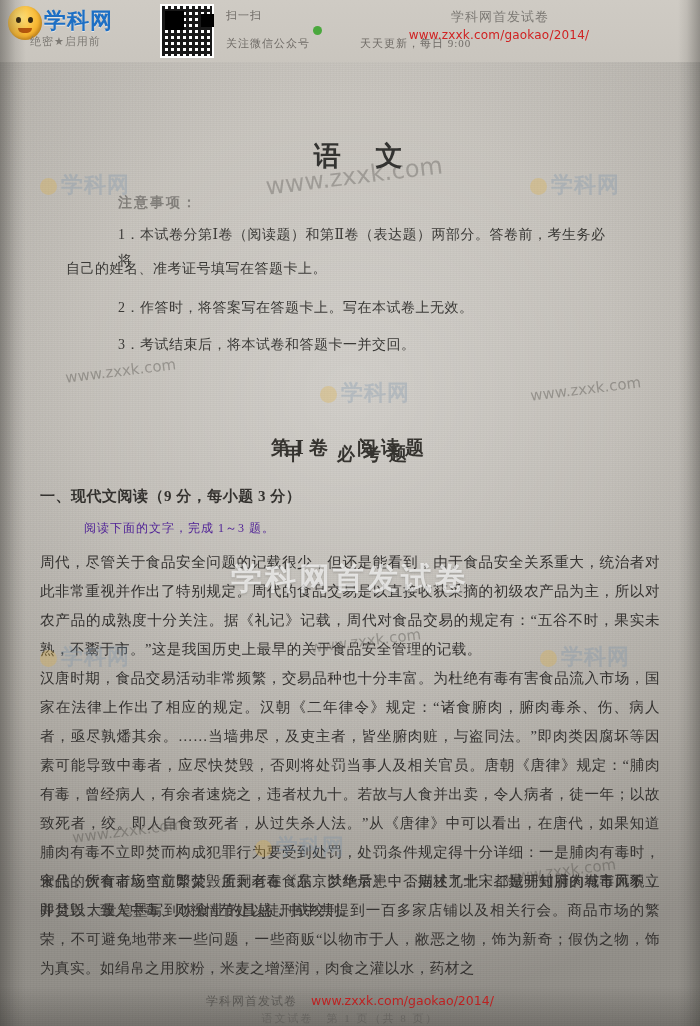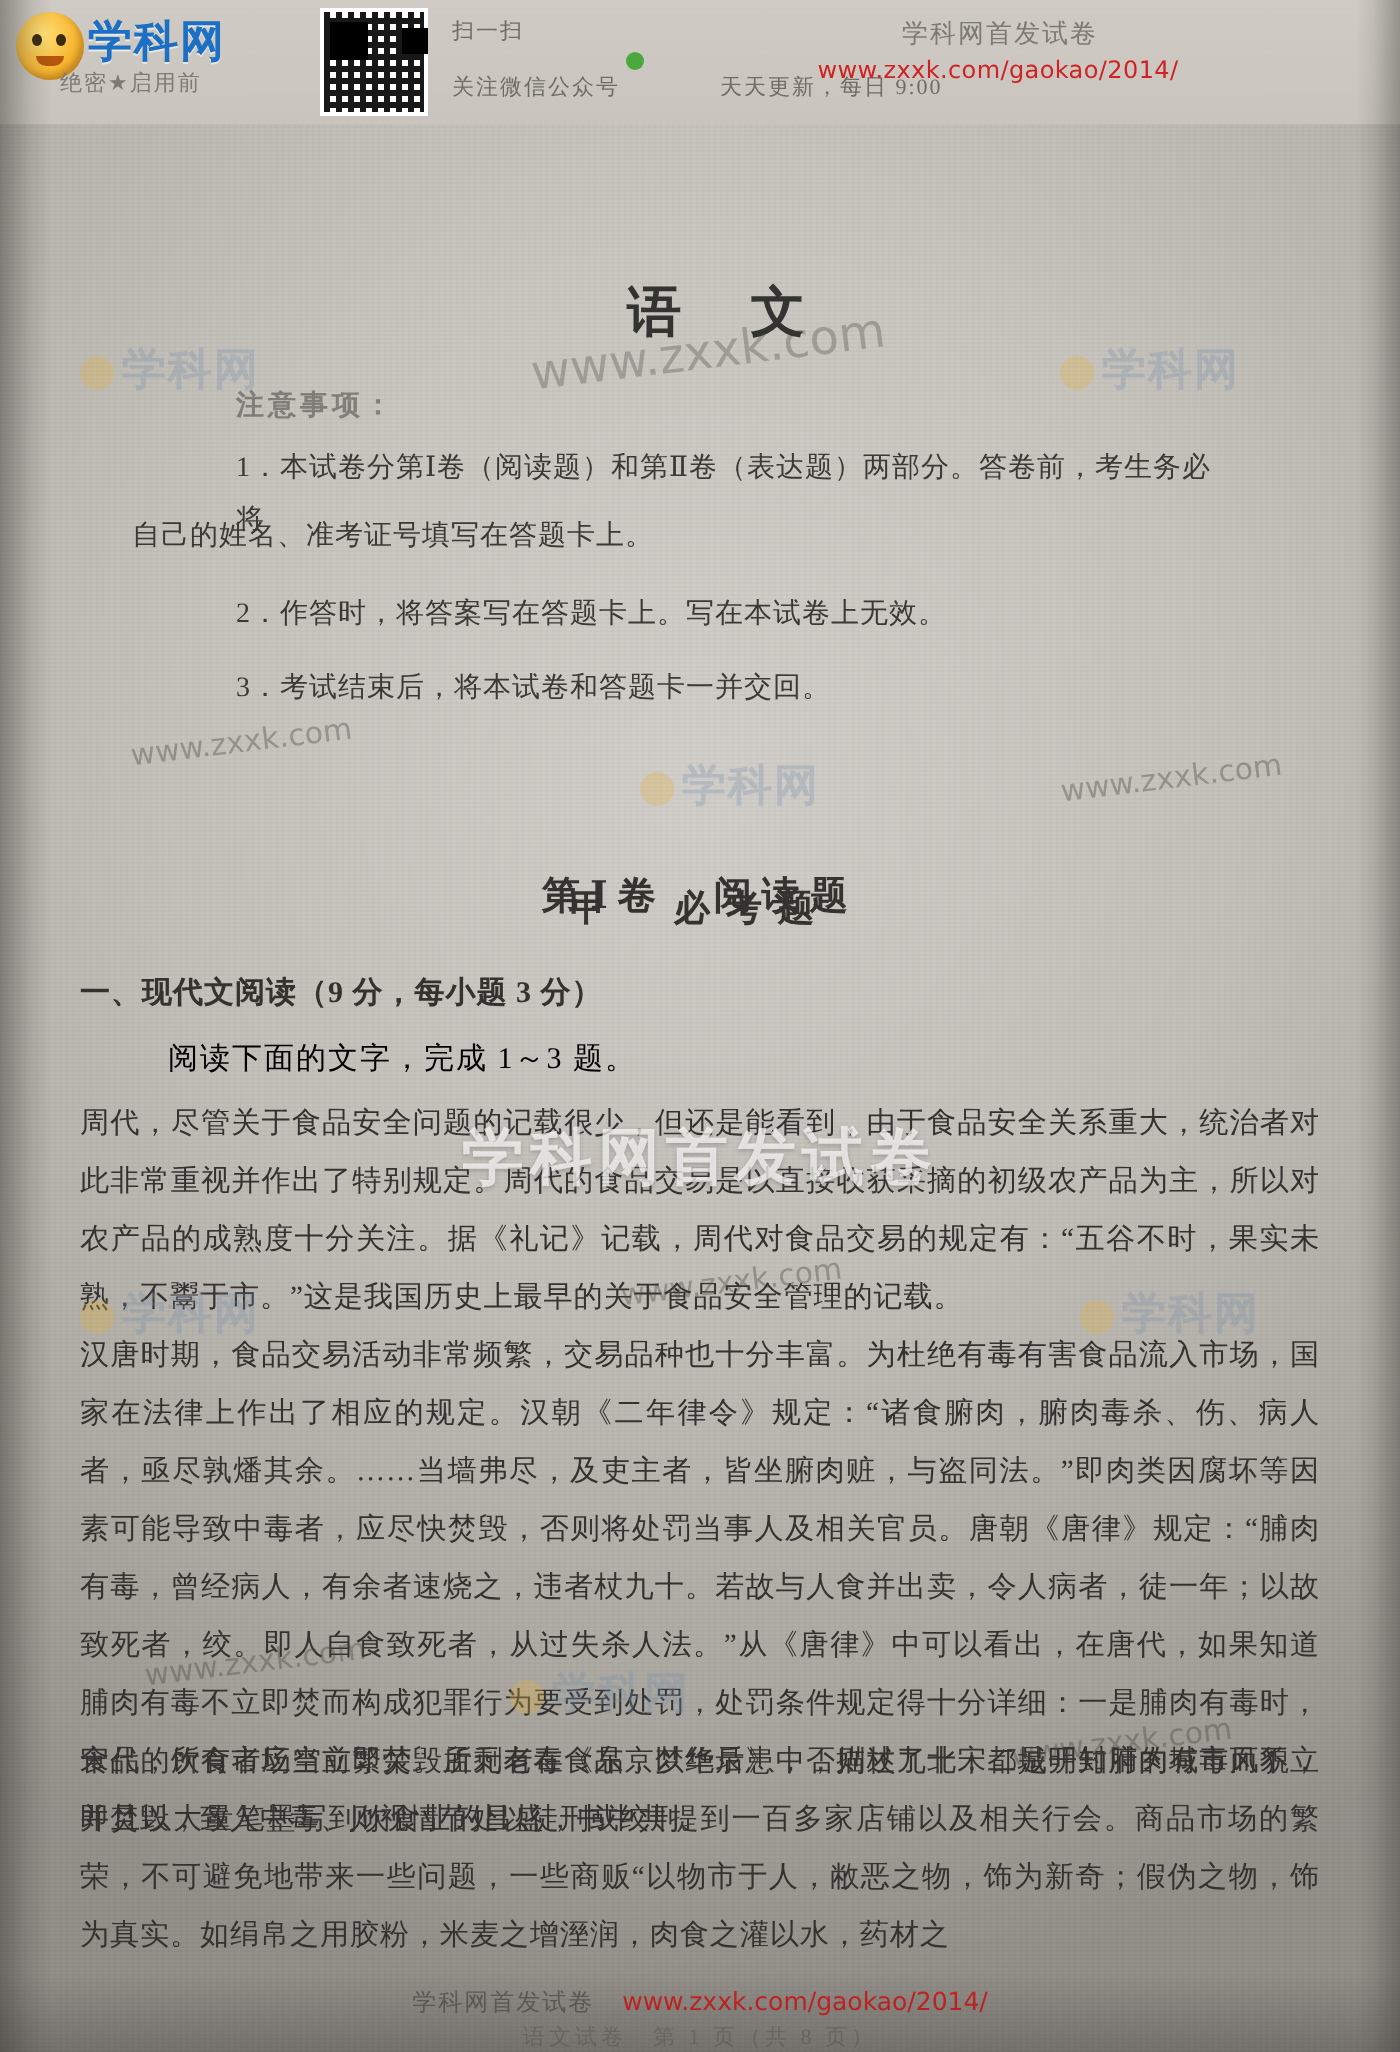--- a/index.html
+++ b/index.html
@@ -143,21 +143,21 @@
   .sec-jia{
     position:absolute;left:0;top:380px;width:700px;text-align:center;
     font-size:18px;font-weight:bold;letter-spacing:8px;color:#35332f;font-family:Liberation Mono, monospace;
   }
   .q-head{
     position:absolute;left:40px;top:425px;
     font-size:15px;font-weight:bold;color:#34322f;letter-spacing:0.5px;
   }
   .q-sub{
     position:absolute;left:84px;top:458px;
-    font-size:15px;color:#000000;letter-spacing:1px;
+    font-size:12px;color:#4c1d95;letter-spacing:1px;
   }
   .para{
     position:absolute;left:40px;width:620px;
     font-size:14.6px;line-height:29px;color:#343230;
     text-align:justify;text-justify:inter-ideograph;
     letter-spacing:0.4px;
   }
   .p1{top:486px;}
   .p2{top:602px;}
   .p3{top:805px;}

